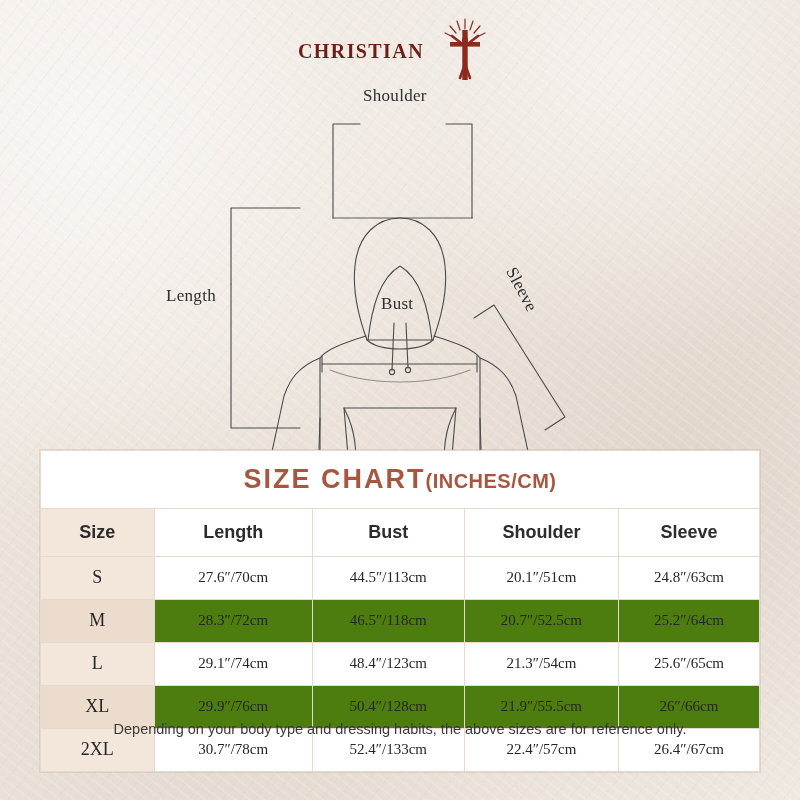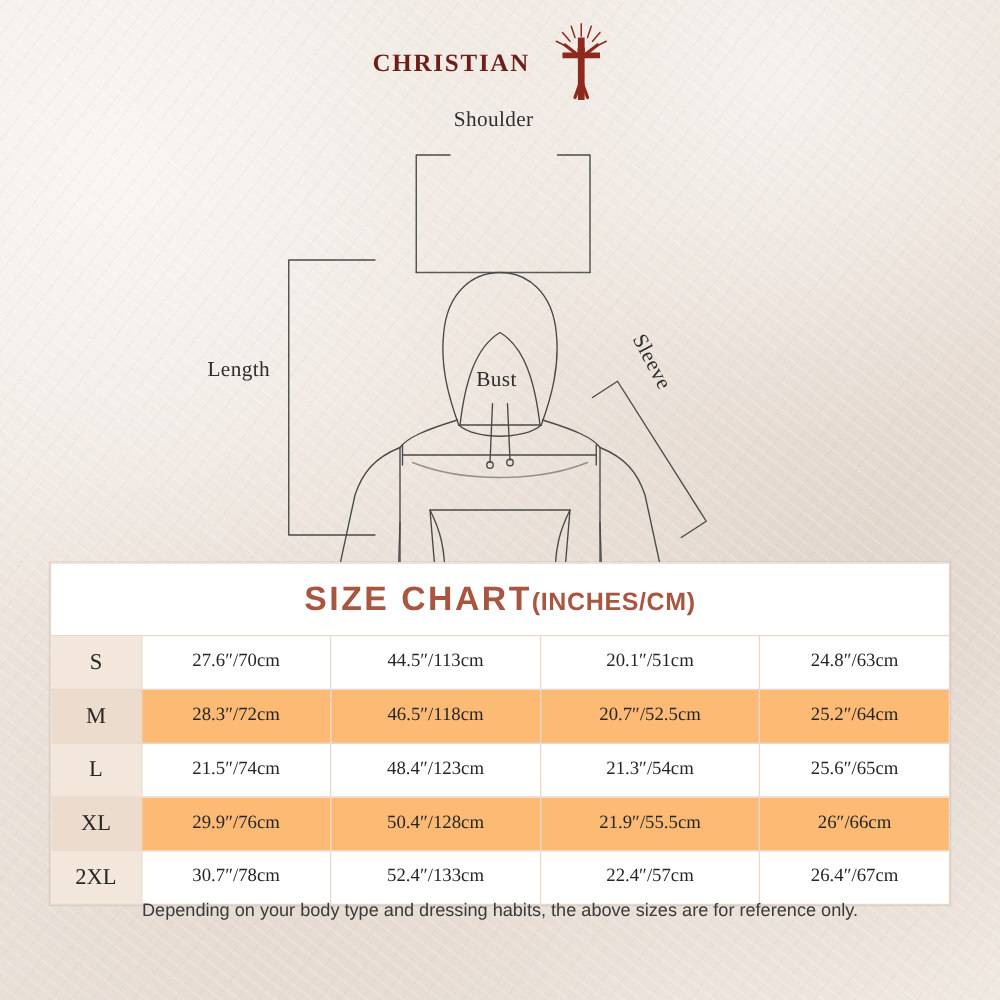--- a/index.html
+++ b/index.html
@@ -128,21 +128,21 @@
     padding: 13px 12px;
     background: #ffffff;
   }
   #chart thead th.size-col { background: #f3e7dc; }
   #chart tbody td {
     font-family: "Liberation Serif", serif;
     font-size: 15px;
     color: #262626;
     padding: 10px 0 11px;
   }
-  #chart tbody tr.alt td { background: #fdba74; }
+  #chart tbody tr.alt td { background: #4d7c0f; }
   #chart tbody td.size-col { background: #f3e7dc; font-size: 18px; }
   #chart tbody tr.alt td.size-col { background: #ecdccd; }
 
   
   #footnote {
     position: absolute;
     left: 0;
     top: 721px;
     width: 800px;
     text-align: center;
@@ -243,39 +243,46 @@
     <span class="dim-label" id="label-sleeve">Sleeve</span>
   </div>
 
   <table id="chart">
     <thead>
       <tr>
         <th id="chart-title-cell" colspan="5">
           <span class="chart-title-main">SIZE CHART</span><span class="chart-title-sub">(INCHES/CM)</span>
         </th>
       </tr>
+      <tr>
+        <th class="size-col" style="width:110px">Size</th>
+        <th style="width:163px">Length</th>
+        <th style="width:157px">Bust</th>
+        <th style="width:150px">Shoulder</th>
+        <th style="width:140px">Sleeve</th>
+      </tr>
     </thead>
     <tbody>
       <tr>
         <td class="size-col">S</td>
         <td>27.6″/70cm</td>
         <td>44.5″/113cm</td>
         <td>20.1″/51cm</td>
         <td>24.8″/63cm</td>
       </tr>
       <tr class="alt">
         <td class="size-col">M</td>
         <td>28.3″/72cm</td>
         <td>46.5″/118cm</td>
         <td>20.7″/52.5cm</td>
         <td>25.2″/64cm</td>
       </tr>
       <tr>
         <td class="size-col">L</td>
-        <td>21.5″/74cm</td>
+        <td>29.1″/74cm</td>
         <td>48.4″/123cm</td>
         <td>21.3″/54cm</td>
         <td>25.6″/65cm</td>
       </tr>
       <tr class="alt">
         <td class="size-col">XL</td>
         <td>29.9″/76cm</td>
         <td>50.4″/128cm</td>
         <td>21.9″/55.5cm</td>
         <td>26″/66cm</td>

